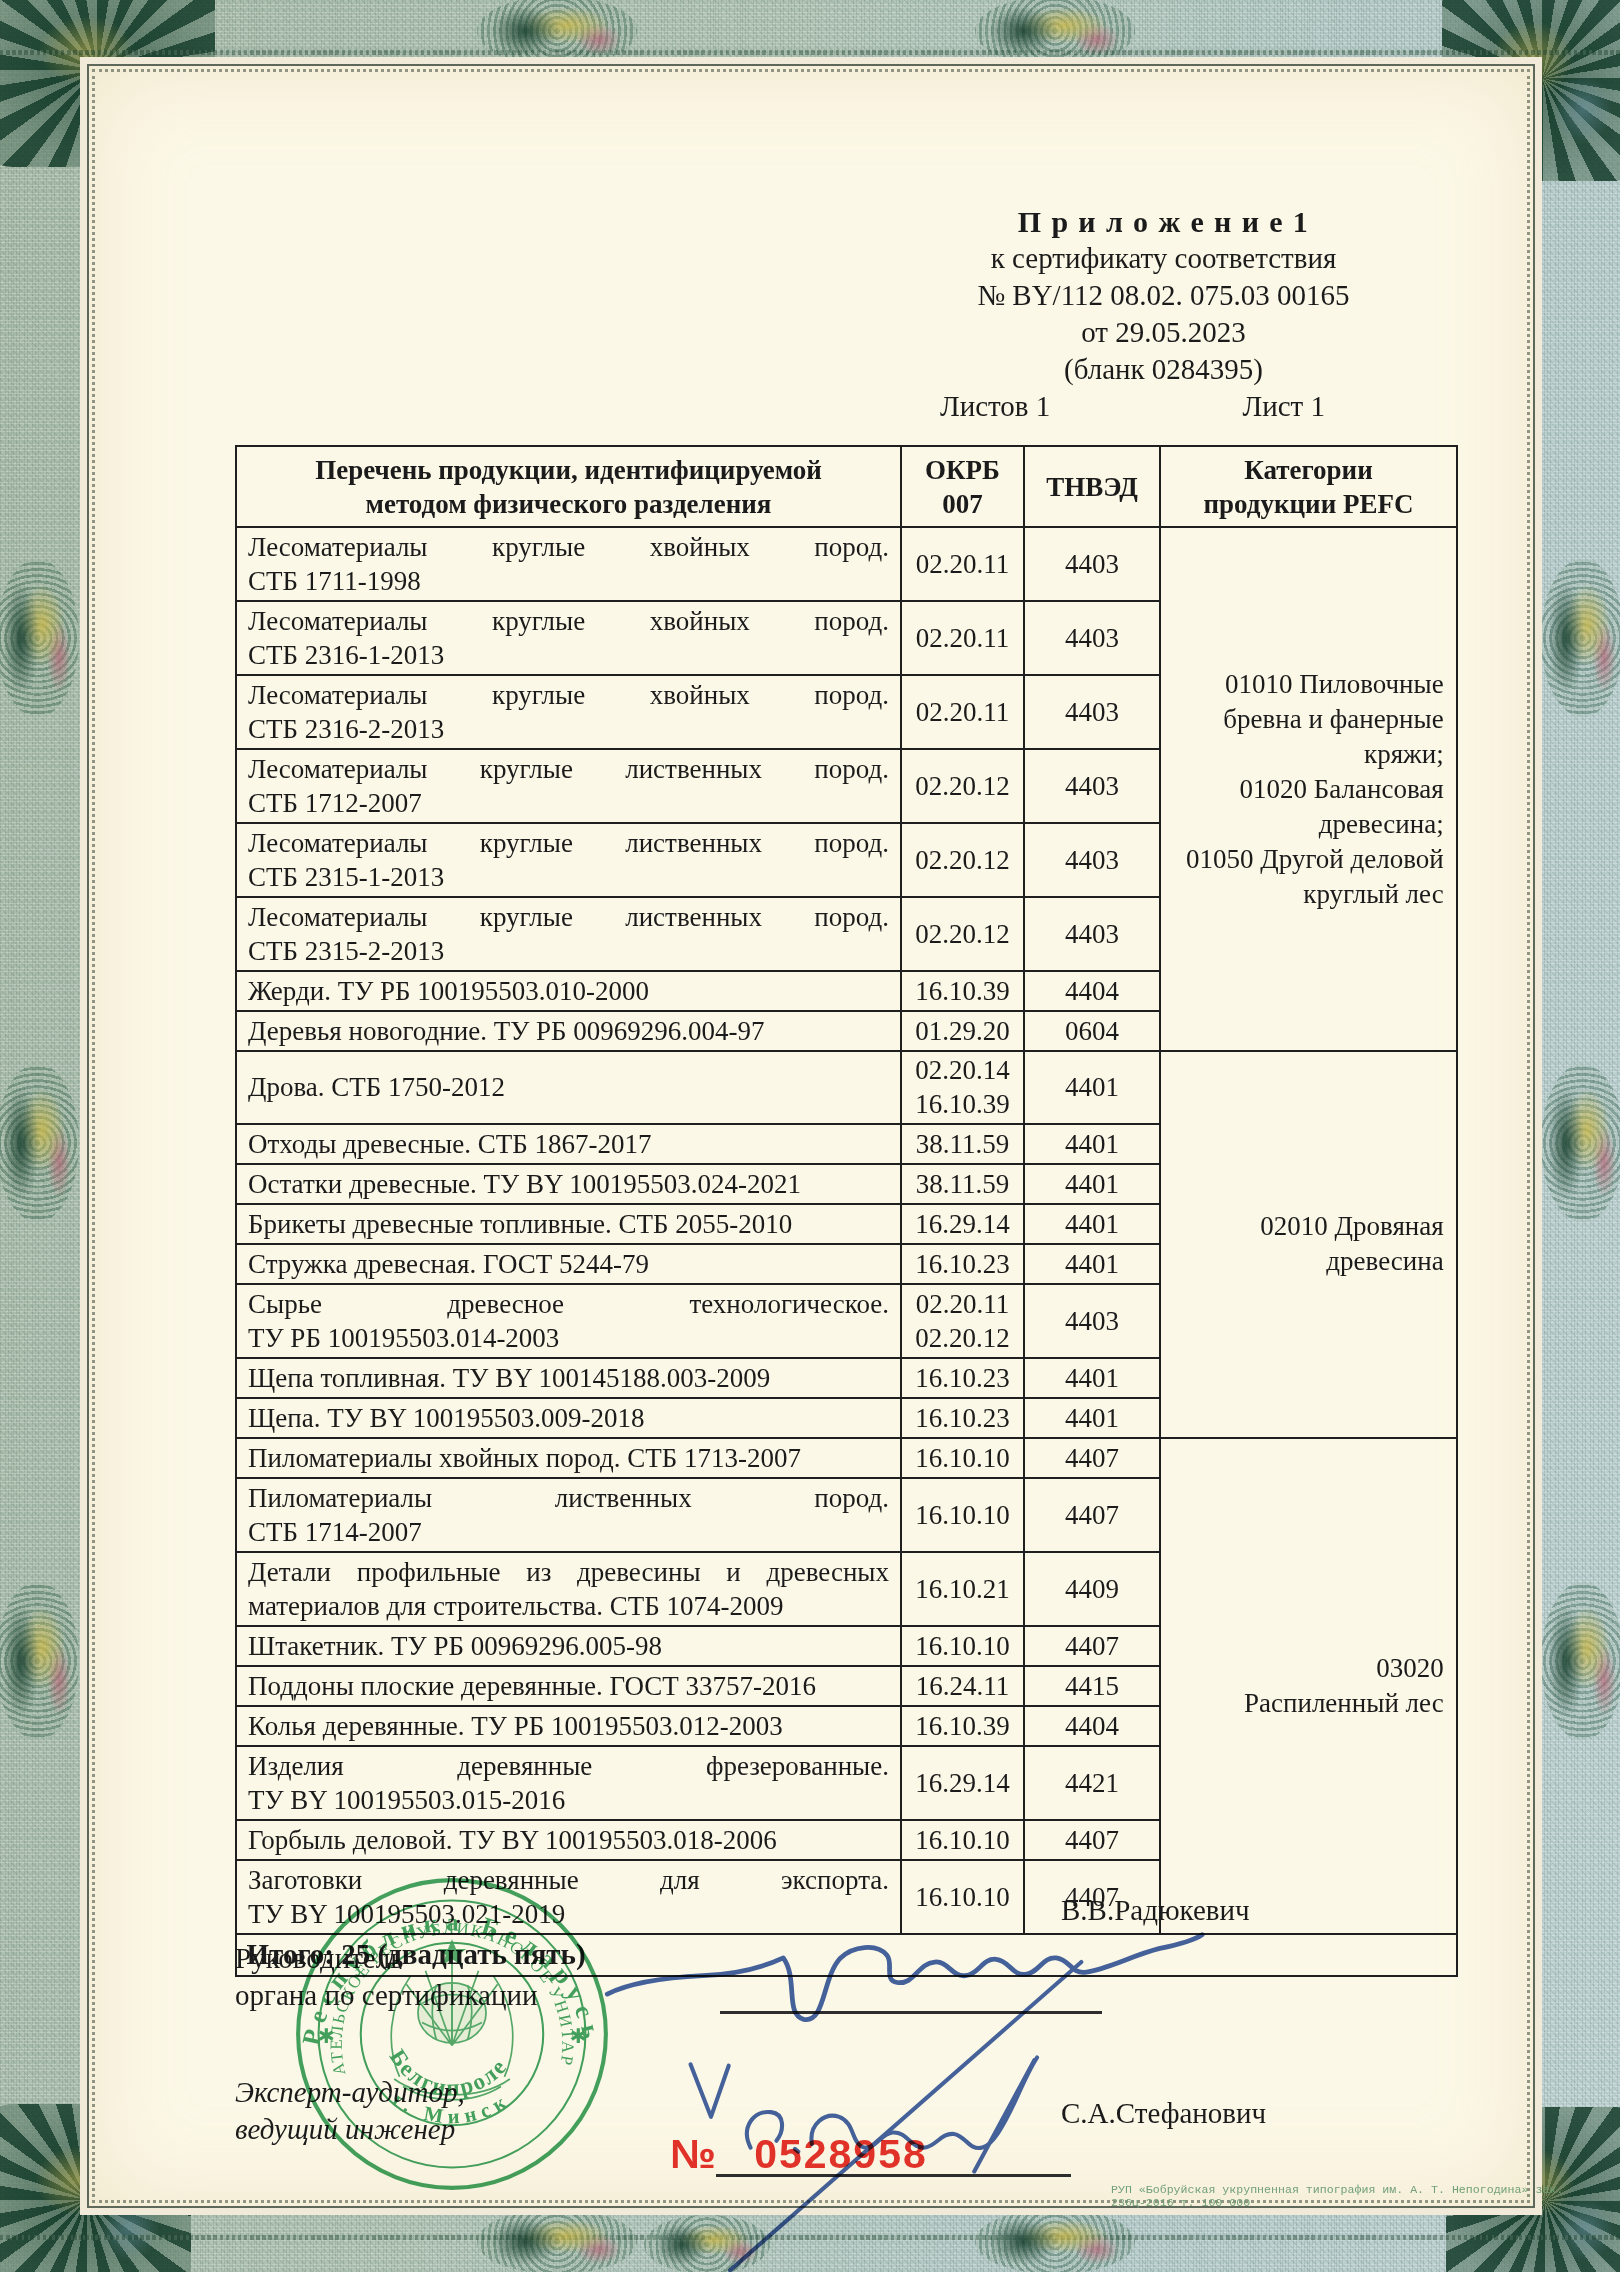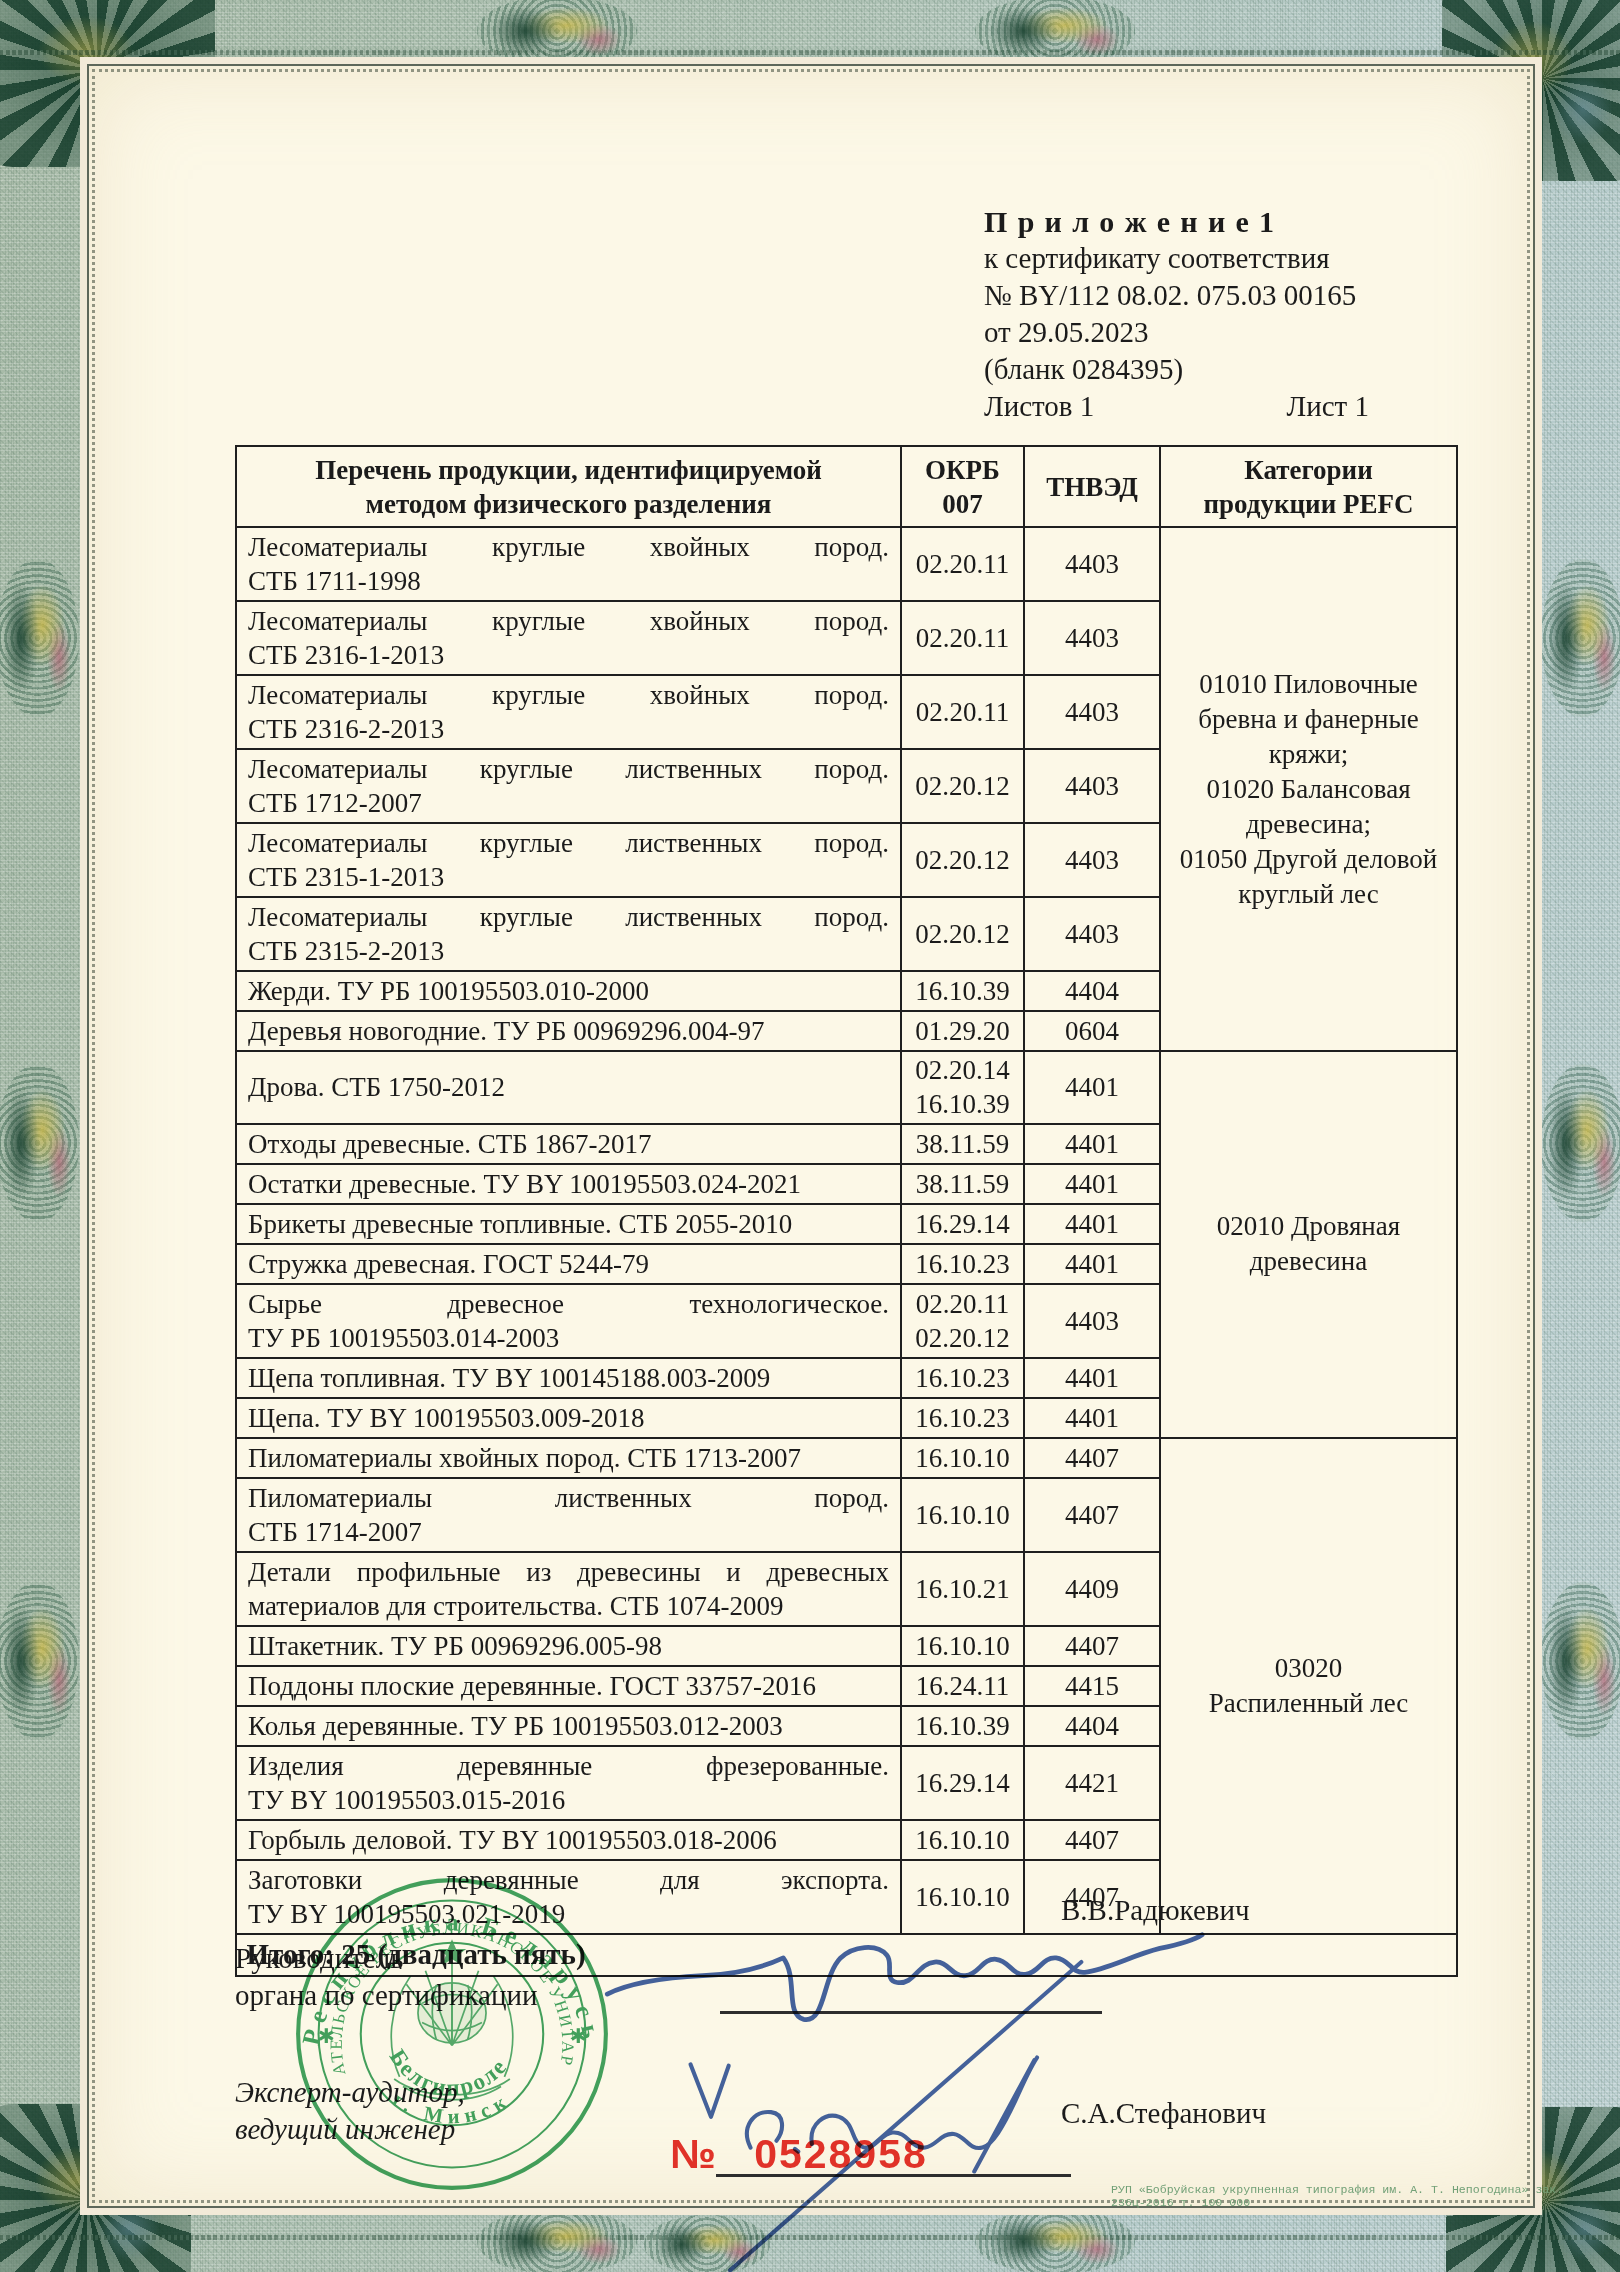--- a/index.html
+++ b/index.html
@@ -33,34 +33,34 @@
       repeating-conic-gradient(rgba(20,60,42,.78) 0 9deg, rgba(130,158,138,.45) 9deg 18deg),
       radial-gradient(closest-side, rgba(18,55,40,.9), rgba(18,55,40,.35));}
   
   .paper{
     position:absolute; left:87px; top:64px; right:86px; bottom:65px; z-index:2;
     background:#fcf8e7; border:2.7px solid #5d675a; outline:7.5px solid #f2ead8;
     box-shadow: inset 0 0 95px rgba(208,186,138,.28);
   }
   .stitch{position:absolute; inset:3.4px; border:3.4px dotted rgba(62,74,58,.55); pointer-events:none;}
   
-  .hdr{position:absolute; left:984px; top:203px; width:447px; z-index:3; font-size:29px; line-height:37px;}
+  .hdr{position:absolute; left:940px; top:203px; width:447px; z-index:3; font-size:29px; line-height:37px;text-align:center;}
   .hdr .b{font-weight:bold; font-size:30px; letter-spacing:1.4px;}
   .sheets-row{display:flex; justify-content:space-between; width:385px;}
   
   table.products{
     position:absolute; left:235px; top:445px; width:1221px; z-index:3;
     border-collapse:collapse; table-layout:fixed; font-size:27px;
   }
   .products th,.products td{border:2.7px solid #1f1f1f; overflow:hidden;}
   .products th{font-weight:bold; text-align:center; padding:5.5px 4.1px; line-height:34px; white-space:pre-line;}
   td.c-prod{padding:2px 11px; line-height:34px; text-align:left;}
   td.c-prod .ln.just{text-align:justify; text-align-last:justify;}
   td.c-okrb, td.c-tnved{text-align:center; vertical-align:middle; line-height:34px; padding:1.4px 2.7px;}
-  td.c-pefc{padding:5.5px 12.3px; vertical-align:middle; line-height:35px; white-space:pre-line; text-align:center;}
+  td.c-pefc{padding:5.5px 12.3px; vertical-align:middle; line-height:35px; white-space:pre-line; text-align:right;}
   tfoot td{font-weight:bold; font-size:29px; padding:3.4px 9.5px; text-align:left;}
   
   .pre{white-space:pre-line;}
   .role{position:absolute; left:235px; z-index:3; font-size:29px; line-height:37px;}
   .name{position:absolute; left:1061px; z-index:3; font-size:29px;}
   .sig-line{position:absolute; height:2.7px; background:#2d2d2d; z-index:3;}
   .serial{position:absolute; left:670px; top:2131px; z-index:4; color:#e03228;
     font-size:41px; font-weight:bold; letter-spacing:2px; word-spacing:23px;
     font-family:"Liberation Sans","DejaVu Sans",sans-serif;}
   .printer-note{position:absolute; left:1111px; top:2183px; width:470px; z-index:3;

